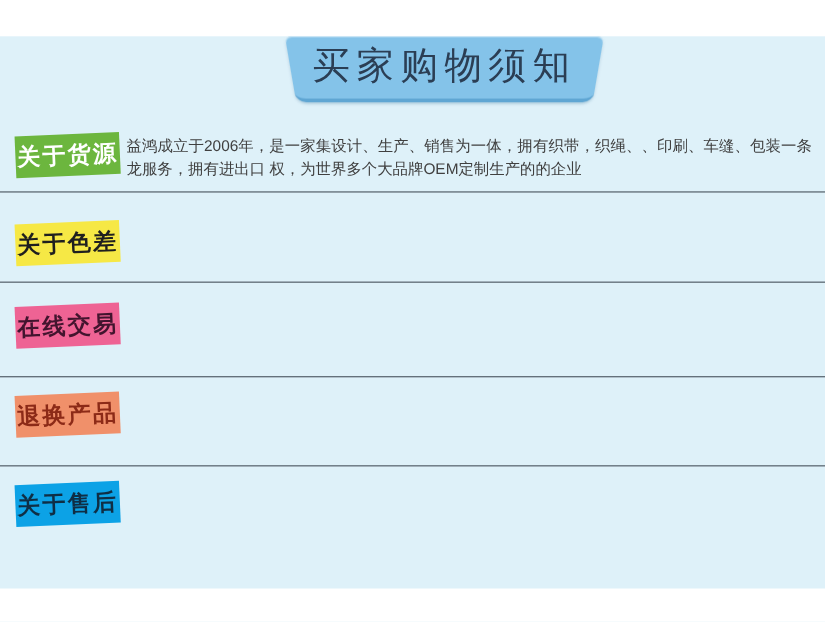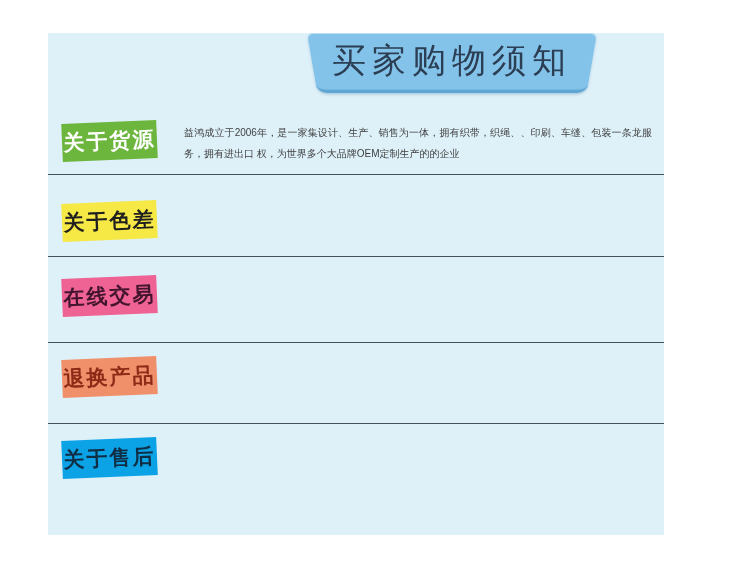--- a/index.html
+++ b/index.html
@@ -2,21 +2,21 @@
 <html><head>
 <meta charset="utf-8">
 <style>
   * { margin: 0; padding: 0; box-sizing: border-box; }
   html, body { width: 750px; height: 565px; }
   body {
     font-family: "Liberation Sans", "DejaVu Sans", sans-serif;
     background: #ffffff;
     overflow: hidden;
   }
-  .page { width: 664px; height: 565px; background: #ffffff; padding-left: 48px; }
+  .page { width: 750px; height: 565px; background: #ffffff; }
   .top-strip { height: 33px; background: #ffffff; }
   .content { height: 502px; background: #def1f9; position: relative; }
   .bottom-strip { height: 30px; background: #ffffff; }
 
   
   .banner-row { position: relative; height: 70px; }
   .banner-bg {
     position: absolute;
     left: 259px; top: 0;
     width: 290px; height: 66px;
@@ -61,22 +61,22 @@
     padding: 5px 0;
     text-align: center;
     font-size: 21px;
     font-weight: 700;
     letter-spacing: 2px;
     transform: rotate(-2.5deg);
     white-space: nowrap;
   }
   .sec-text {
     flex: 1;
-    margin-left: 26px;
-    font-size: 10px;
+    margin-left: 5px;
+    font-size: 14px;
     line-height: 21px;
     color: #404040;
     text-align: justify;
   }
   .s1 { height: 71px;  padding-top: 19px; }
   .s2 { height: 81px;  padding-top: 10px; }
   .s3 { height: 85px;  padding-top: 15px; }
   .s4 { height: 80px;  padding-top: 9px;  }
   .s5 { height: 111px; padding-top: 12px; }
   .s1 .sec-label { margin-top: 0; }

